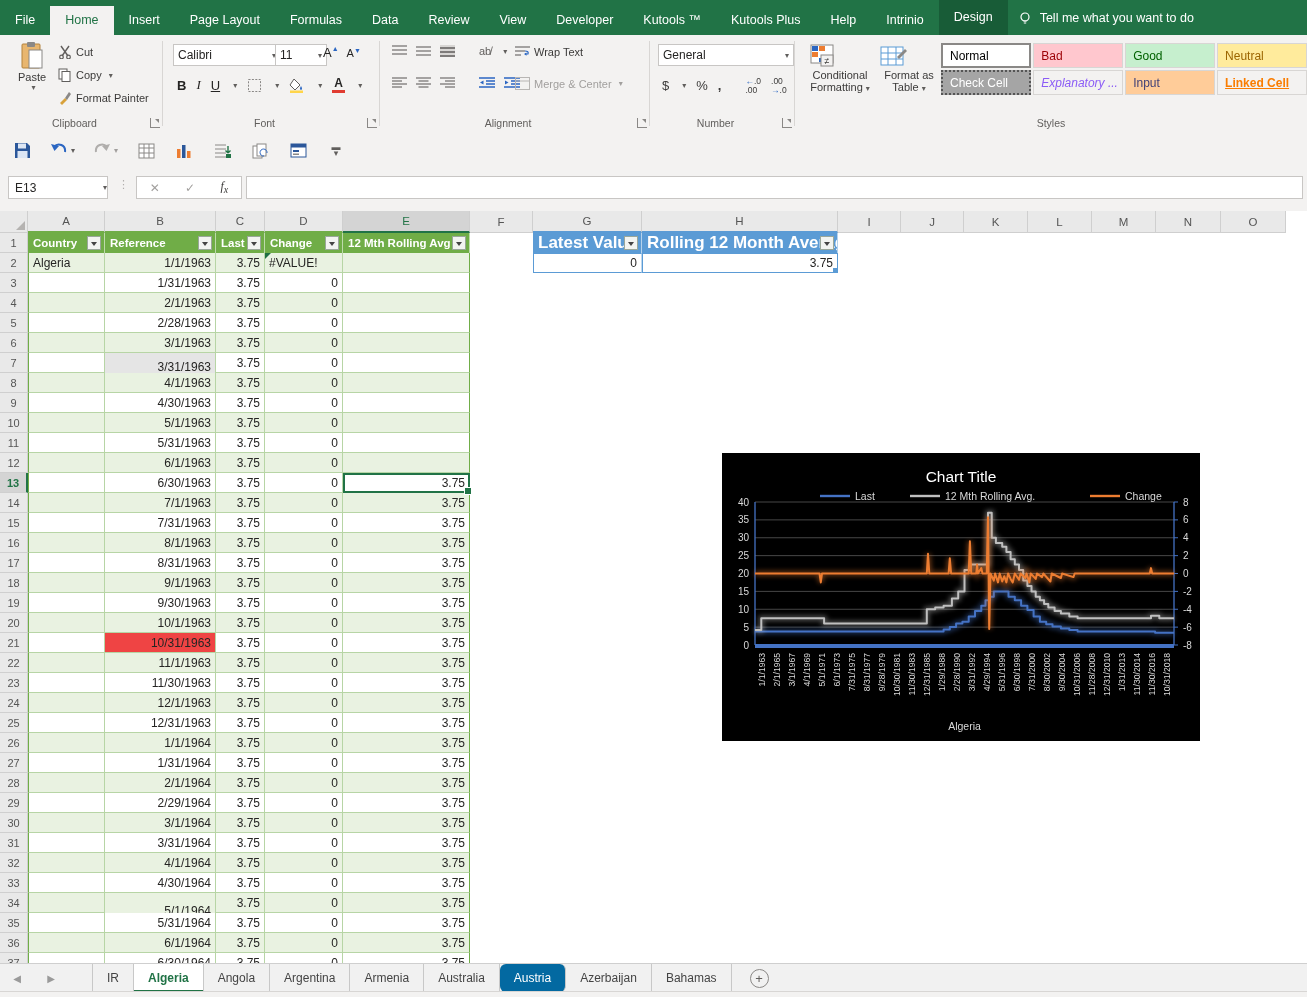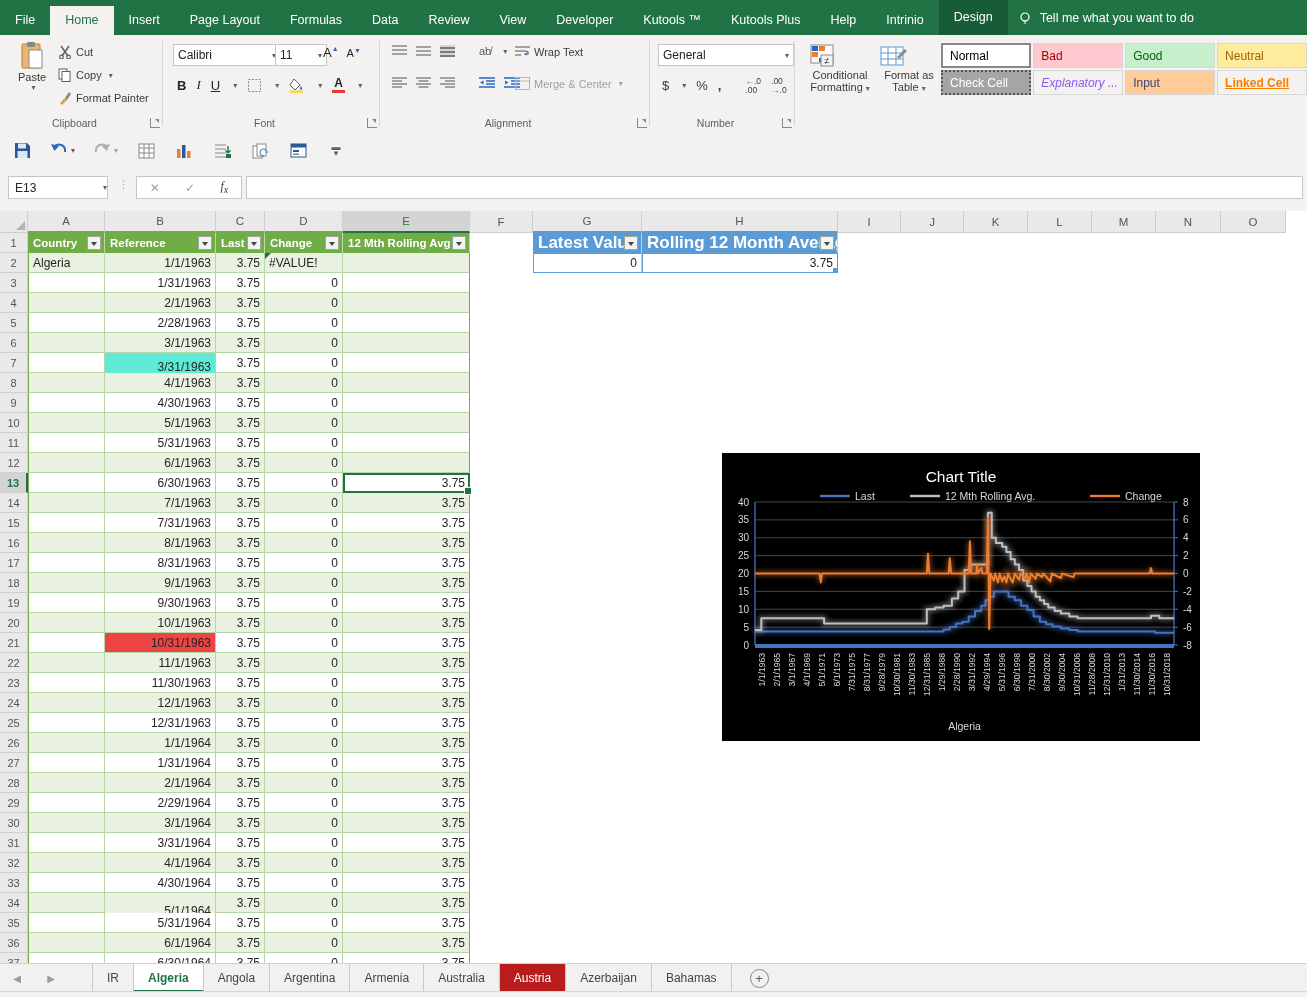--- a/index.html
+++ b/index.html
@@ -277,20 +277,21 @@
             <div class="stylecell" style="background: rgb(198, 239, 206); color: rgb(0, 97, 0);">Good</div>
             <div class="stylecell" style="background: rgb(255, 235, 156); color: rgb(156, 101, 0);">Neutral</div>
           </div>
           <div style="display: flex; gap: 2px; margin-bottom: 2px;">
             <div class="stylecell" style="background: rgb(165, 165, 165); color: rgb(255, 255, 255); border: 2px dotted rgb(85, 85, 85);">Check Cell</div>
             <div class="stylecell" style="background: rgb(243, 242, 241); color: #8b5cf6; font-style: italic;">Explanatory ...</div>
             <div class="stylecell" style="background: rgb(255, 204, 153); color: rgb(63, 63, 118);">Input</div>
             <div class="stylecell" style="background: rgb(243, 242, 241); color: rgb(250, 125, 0); text-decoration: underline; font-weight: bold;">Linked Cell</div>
           </div>
         </div>
+    <div class="grp-title" style="right:auto;left:0;width:100%;">Styles</div>
   </div>
 </div>
 
 <div id="qat">
       <span class="iconbtn">
         <svg width="17" height="17" viewBox="0 0 17 17">
           <path d="M1 1 H13 L16 4 V16 H1 Z" fill="#2b579a"></path>
           <rect x="4" y="1.5" width="8" height="5" fill="#dce6f4"></rect>
           <rect x="3.5" y="9" width="10" height="7" fill="#dce6f4"></rect>
         </svg>
@@ -447,21 +448,21 @@
         <div class="cell num" style="left: 105px; width: 111px; top: 102px; height: 20px; background: rgb(255, 255, 255); border-bottom: 1px solid rgb(183, 213, 165); border-right: 1px solid rgb(183, 213, 165);">2/28/1963</div>
         <div class="cell num" style="left: 216px; width: 49px; top: 102px; height: 20px; background: rgb(255, 255, 255); border-bottom: 1px solid rgb(183, 213, 165); border-right: 1px solid rgb(183, 213, 165);">3.75</div>
         <div class="cell num" style="left: 265px; width: 78px; top: 102px; height: 20px; background: rgb(255, 255, 255); border-bottom: 1px solid rgb(183, 213, 165); border-right: 1px solid rgb(183, 213, 165);">0</div>
         <div class="cell num" style="left: 343px; width: 127px; top: 102px; height: 20px; background: rgb(255, 255, 255); border-bottom: 1px solid rgb(183, 213, 165); border-right: 1px solid rgb(112, 173, 71);"></div>
         <div class="cell txt" style="left: 28px; width: 77px; top: 122px; height: 20px; background: rgb(233, 242, 225); border-bottom: 1px solid rgb(183, 213, 165); border-right: 1px solid rgb(183, 213, 165); border-left: 1px solid rgb(112, 173, 71);"></div>
         <div class="cell num" style="left: 105px; width: 111px; top: 122px; height: 20px; background: rgb(233, 242, 225); border-bottom: 1px solid rgb(183, 213, 165); border-right: 1px solid rgb(183, 213, 165);">3/1/1963</div>
         <div class="cell num" style="left: 216px; width: 49px; top: 122px; height: 20px; background: rgb(233, 242, 225); border-bottom: 1px solid rgb(183, 213, 165); border-right: 1px solid rgb(183, 213, 165);">3.75</div>
         <div class="cell num" style="left: 265px; width: 78px; top: 122px; height: 20px; background: rgb(233, 242, 225); border-bottom: 1px solid rgb(183, 213, 165); border-right: 1px solid rgb(183, 213, 165);">0</div>
         <div class="cell num" style="left: 343px; width: 127px; top: 122px; height: 20px; background: rgb(233, 242, 225); border-bottom: 1px solid rgb(183, 213, 165); border-right: 1px solid rgb(112, 173, 71);"></div>
         <div class="cell txt" style="left: 28px; width: 77px; top: 142px; height: 20px; background: rgb(255, 255, 255); border-bottom: 1px solid rgb(183, 213, 165); border-right: 1px solid rgb(183, 213, 165); border-left: 1px solid rgb(112, 173, 71);"></div>
-        <div class="cell num" style="left: 105px; width: 111px; top: 142px; height: 28px; background: #5eead4; border-bottom: 1px solid rgb(183, 213, 165); border-right: 1px solid rgb(183, 213, 165);">3/31/1963</div>
+        <div class="cell num" style="left: 105px; width: 111px; top: 142px; height: 28px; background: #e5e5e5; border-bottom: 1px solid rgb(183, 213, 165); border-right: 1px solid rgb(183, 213, 165);">3/31/1963</div>
         <div class="cell num" style="left: 216px; width: 49px; top: 142px; height: 20px; background: rgb(255, 255, 255); border-bottom: 1px solid rgb(183, 213, 165); border-right: 1px solid rgb(183, 213, 165);">3.75</div>
         <div class="cell num" style="left: 265px; width: 78px; top: 142px; height: 20px; background: rgb(255, 255, 255); border-bottom: 1px solid rgb(183, 213, 165); border-right: 1px solid rgb(183, 213, 165);">0</div>
         <div class="cell num" style="left: 343px; width: 127px; top: 142px; height: 20px; background: rgb(255, 255, 255); border-bottom: 1px solid rgb(183, 213, 165); border-right: 1px solid rgb(112, 173, 71);"></div>
         <div class="cell txt" style="left: 28px; width: 77px; top: 162px; height: 20px; background: rgb(233, 242, 225); border-bottom: 1px solid rgb(183, 213, 165); border-right: 1px solid rgb(183, 213, 165); border-left: 1px solid rgb(112, 173, 71);"></div>
         <div class="cell num" style="left: 105px; width: 111px; top: 162px; height: 20px; background: rgb(233, 242, 225); border-bottom: 1px solid rgb(183, 213, 165); border-right: 1px solid rgb(183, 213, 165);">4/1/1963</div>
         <div class="cell num" style="left: 216px; width: 49px; top: 162px; height: 20px; background: rgb(233, 242, 225); border-bottom: 1px solid rgb(183, 213, 165); border-right: 1px solid rgb(183, 213, 165);">3.75</div>
         <div class="cell num" style="left: 265px; width: 78px; top: 162px; height: 20px; background: rgb(233, 242, 225); border-bottom: 1px solid rgb(183, 213, 165); border-right: 1px solid rgb(183, 213, 165);">0</div>
         <div class="cell num" style="left: 343px; width: 127px; top: 162px; height: 20px; background: rgb(233, 242, 225); border-bottom: 1px solid rgb(183, 213, 165); border-right: 1px solid rgb(112, 173, 71);"></div>
         <div class="cell txt" style="left: 28px; width: 77px; top: 182px; height: 20px; background: rgb(255, 255, 255); border-bottom: 1px solid rgb(183, 213, 165); border-right: 1px solid rgb(183, 213, 165); border-left: 1px solid rgb(112, 173, 71);"></div>
         <div class="cell num" style="left: 105px; width: 111px; top: 182px; height: 20px; background: rgb(255, 255, 255); border-bottom: 1px solid rgb(183, 213, 165); border-right: 1px solid rgb(183, 213, 165);">4/30/1963</div>
@@ -706,20 +707,20 @@
 <div id="sheetbar">
       <div class="snav">◀</div>
       <div class="snav">▶</div>
       <div style="width: 24px; border-right: 1px solid rgb(200, 200, 200);"></div>
       <div class="stab">IR</div>
       <div class="stab active">Algeria</div>
       <div class="stab">Angola</div>
       <div class="stab">Argentina</div>
       <div class="stab">Armenia</div>
       <div class="stab">Australia</div>
-      <div class="stab red" style="background: #b91c1c;">Austria</div>
+      <div class="stab red" style="background: #0369a1; border-radius: 6px;">Austria</div>
       <div class="stab">Azerbaijan</div>
       <div class="stab">Bahamas</div>
       <div class="addsheet">+</div>
     </div>
 <div id="statusbar"></div>
 
 </div>
 
 </body></html>

